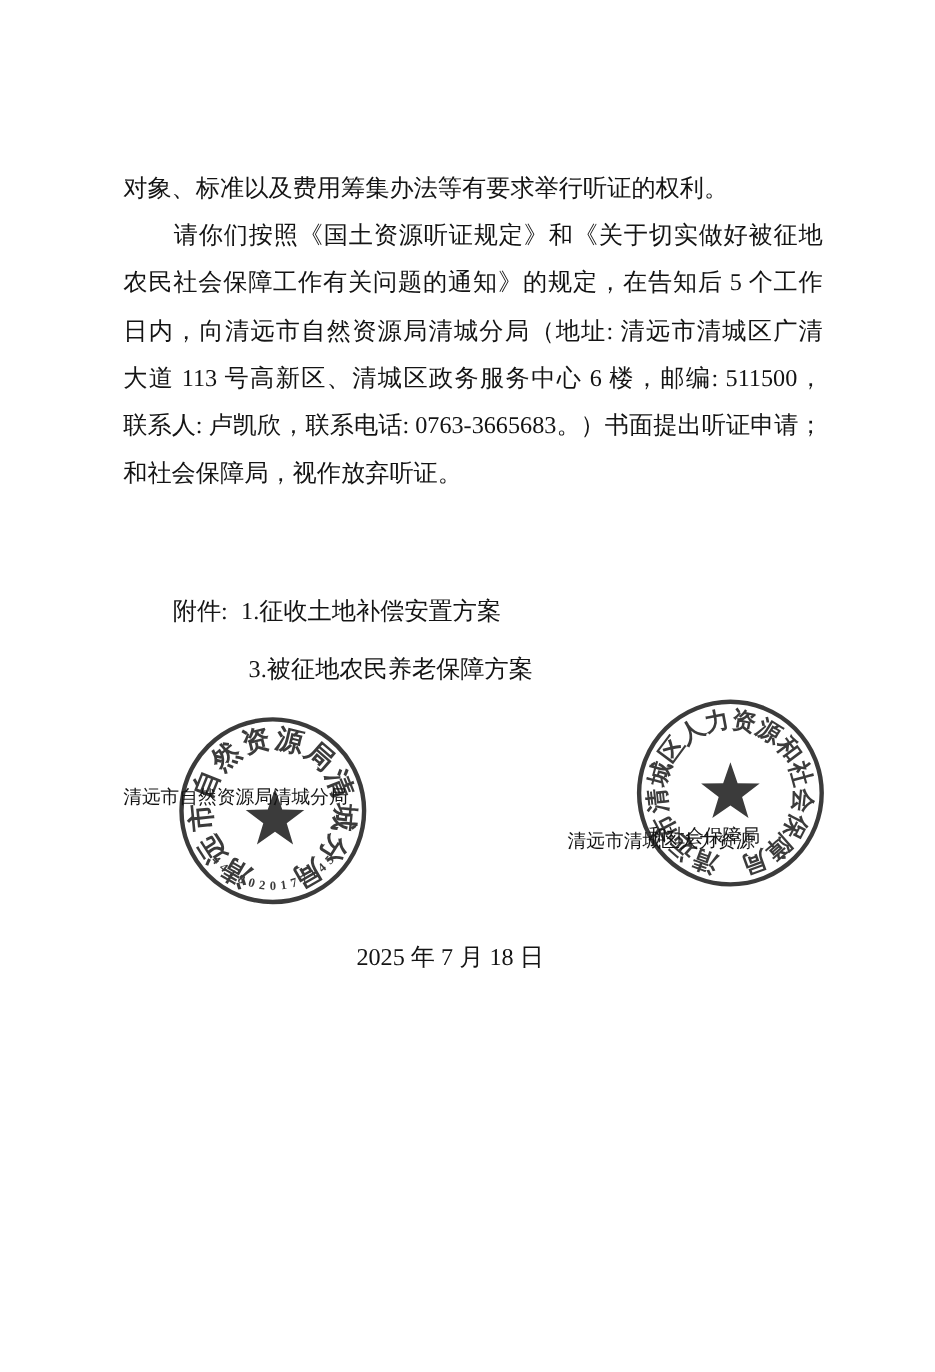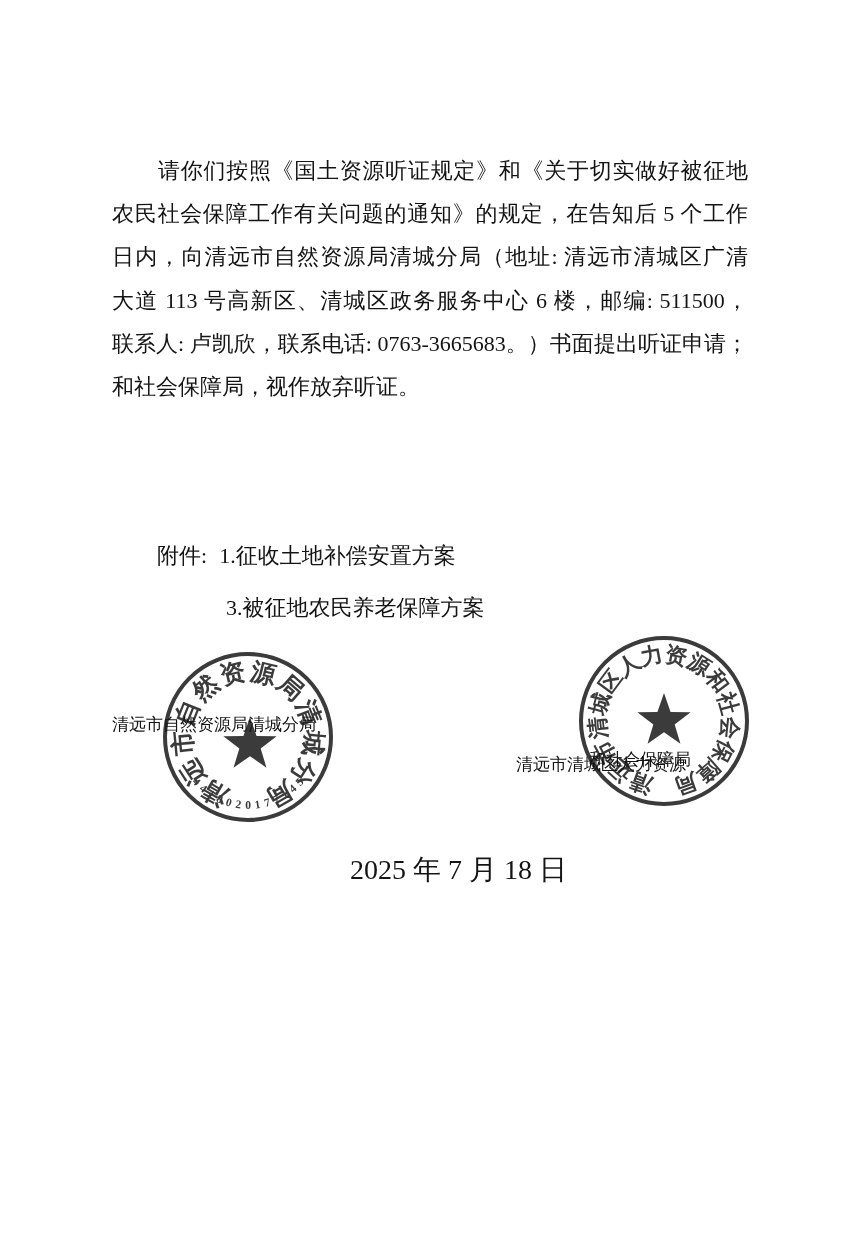--- a/index.html
+++ b/index.html
@@ -29,21 +29,21 @@
   .attach-line{position:absolute;font-size:22px;line-height:43.2px;white-space:nowrap;text-align:right;}
   .attach-1{left:157px;top:534px;}
   .attach-2{left:226px;top:586px;}
   .attach-gap{display:inline-block;width:12px;}
   
   .sig{position:absolute;font-size:17px;line-height:32px;white-space:nowrap;z-index:3;}
   .sig-left{left:112px;top:709px;}
   .sig-right-1{left:516px;top:709px;margin-top:40px;}
   .sig-right-2{left:589px;top:744px;text-align:right;}
   
-  .date-line{position:absolute;left:324px;top:848px;font-size:28px;line-height:43.2px;white-space:nowrap;margin-left:26px;}
+  .date-line{position:absolute;left:324px;top:848px;font-size:22px;line-height:43.2px;white-space:nowrap;}
   
   .seal{position:absolute;width:200px;height:200px;z-index:1;opacity:0.92;}
   .seal-left{left:148px;top:637px;}
   .seal-right{left:564px;top:621px;}
   .seal-ring-circle{fill:none;stroke:var(--seal-ink);stroke-width:4;}
   .seal-star{fill:var(--seal-ink);}
   .seal text{
     font-family:"Liberation Serif","DejaVu Serif",serif;
     fill:var(--seal-ink);
     font-weight:600;
@@ -106,20 +106,21 @@
         <text x="147.32526837254758" y="64.7676430895356" font-size="22" text-anchor="middle" transform="rotate(53.333333333333314 147.32526837254758 64.7676430895356)">和</text>
         <text x="156.89982066678138" y="84.39838443980506" font-size="22" text-anchor="middle" transform="rotate(74.66666666666666 156.89982066678138 84.39838443980506)">社</text>
         <text x="158.67679182672813" y="106.16717933279155" font-size="22" text-anchor="middle" transform="rotate(96 158.67679182672813 106.16717933279155)">会</text>
         <text x="152.41266479678725" y="127.09082074983365" font-size="22" text-anchor="middle" transform="rotate(117.33333333333331 152.41266479678725 127.09082074983365)">保</text>
         <text x="138.9658788159415" y="144.30192194590842" font-size="22" text-anchor="middle" transform="rotate(138.66666666666663 138.9658788159415 144.30192194590842)">障</text>
         <text x="120.17918845621446" y="155.44186462636858" font-size="22" text-anchor="middle" transform="rotate(160 120.17918845621446 155.44186462636858)">局</text>
       </g>
   </svg>
 
   <div class="body-block">
+    <div class="line">对象、标准以及费用筹集办法等有要求举行听证的权利。</div>
     <div class="line ind jf">请你们按照《国土资源听证规定》和《关于切实做好被征地</div>
     <div class="line jf">农民社会保障工作有关问题的通知》的规定，在告知后 5 个工作</div>
     <div class="line jf">日内，向清远市自然资源局清城分局（地址: 清远市清城区广清</div>
     <div class="line jf">大道 113 号高新区、清城区政务服务中心 6 楼，邮编: 511500，</div>
     <div class="line jf">联系人: 卢凯欣，联系电话: 0763-3665683。）书面提出听证申请；</div>
     <div class="line">和社会保障局，视作放弃听证。</div>
   </div>
 
   <div class="attach-line attach-1">
     <span>附件:</span><span class="attach-gap"></span><span>1.征收土地补偿安置方案</span>

